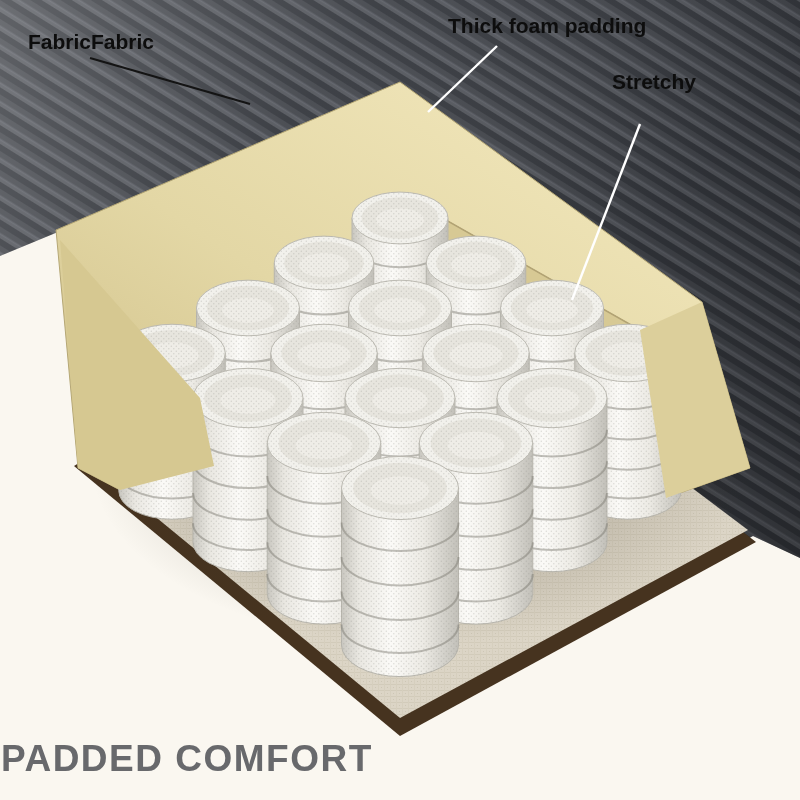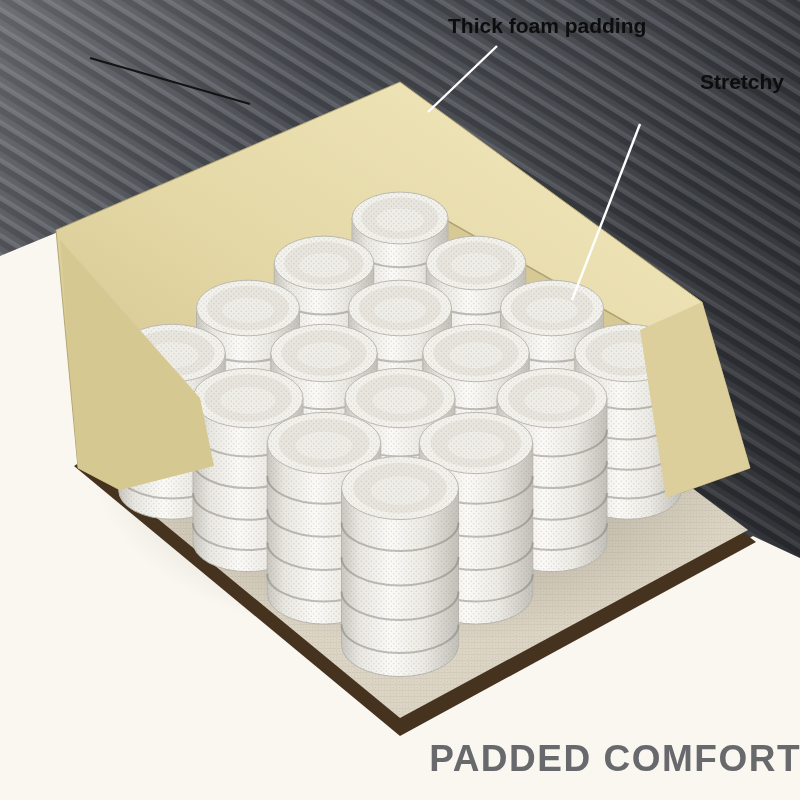--- a/index.html
+++ b/index.html
@@ -13,25 +13,25 @@
   .label {
     position: absolute;
     font-weight: 700;
     font-size: 21px;
     line-height: 1.18;
     color: #0d0d0d;
     white-space: nowrap;
   }
   #label-fabric { left: 28px; top: 30px; }
   #label-foam   { left: 448px; top: 14px; }
-  #label-spring { left: 612px; top: 70px; width: 172px; text-align: right; }
+  #label-spring { left: 612px; top: 70px; width: 172px; text-align: left; }
   .caption {
     position: absolute;
     top: 738px; left: 1px; width: 100%;
-    text-align: right;
+    text-align: left;
     font-size: 37px;
     font-weight: 700;
     letter-spacing: 1.5px;
     color: #68696c;
   }
 </style>
 </head>
 <body>
 
 <div class="scene">
@@ -289,20 +289,21 @@
       </g>
 
     <polygon points="60,240 78,468 120,490 214,466 200,398" fill="#d6c891"></polygon>
     <polygon points="702,302 640,330 666,498 750,468" fill="#dccf9b"></polygon>
 
     <line x1="90" y1="58" x2="250" y2="104" stroke="#141414" stroke-width="2.2"></line>
     <line x1="497" y1="46" x2="428" y2="112" stroke="#ffffff" stroke-width="2.4"></line>
     <line x1="640" y1="124" x2="572" y2="300" stroke="#ffffff" stroke-width="2.4"></line>
   </svg>
 
+  <div class="label" id="label-fabric">FabricFabric</div>
 
   <div class="label" id="label-foam">Thick foam padding</div>
 
   <div class="label" id="label-spring">
     <span>Stretchy</span><br>
   </div>
 
   <div class="caption">PADDED COMFORT</div>
 </div>
 

